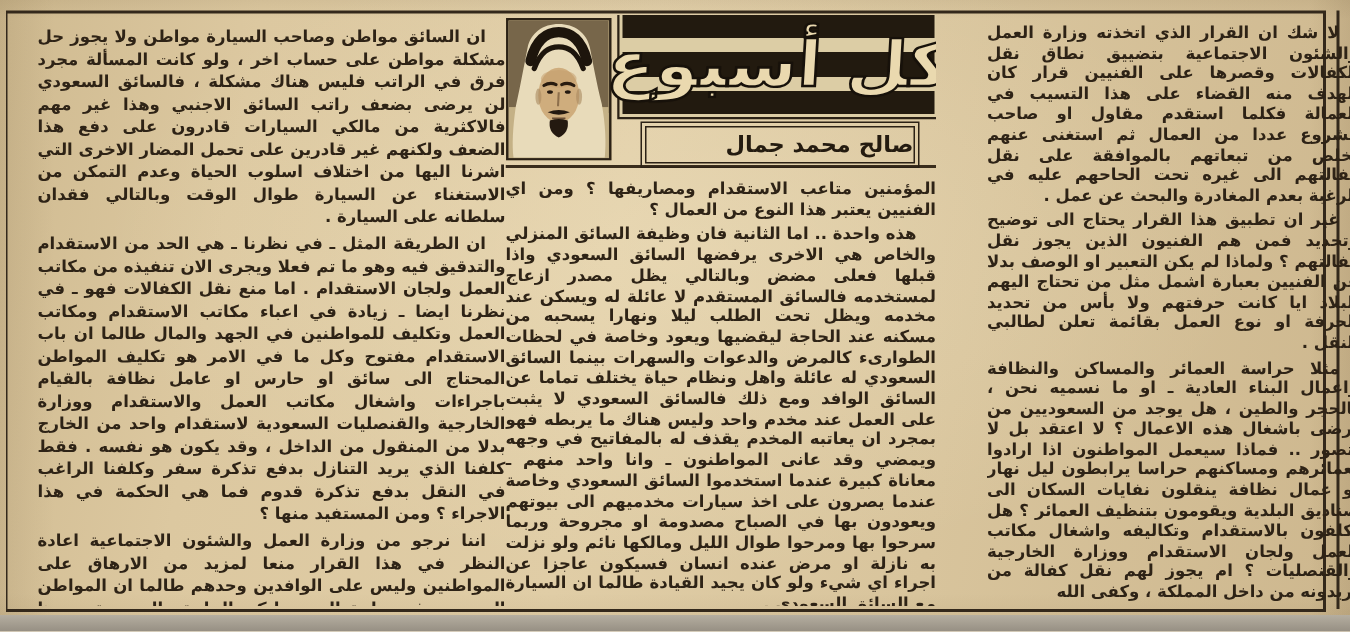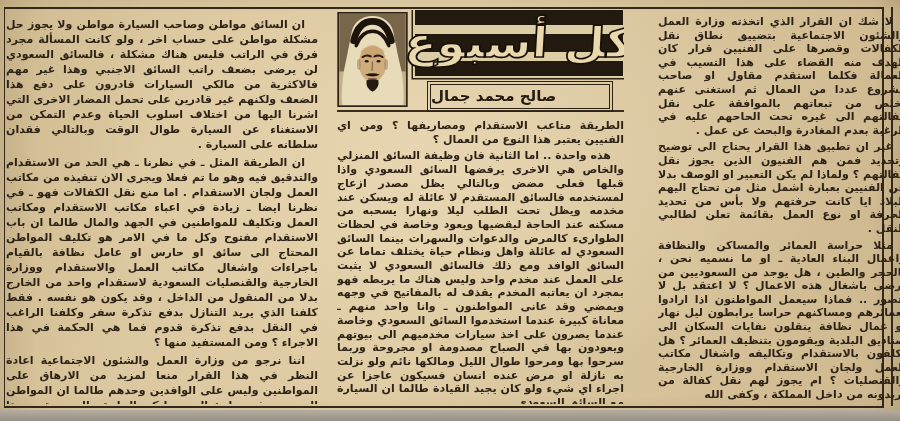--- a/index.html
+++ b/index.html
@@ -19,41 +19,41 @@
   .frame{position:absolute;left:4px;top:7px;width:877px;height:397px;
     border:2px solid #33281b;border-left-width:1.5px;}
   .right-rule{position:absolute;left:891px;top:7px;width:2px;height:399px;background:#33281b;}
 
   .col{position:absolute;direction:rtl;text-align:justify;color:#2e2316;
     font-weight:700;overflow:hidden;}
   .col p{margin:0 0 3px 0;text-indent:13px;}
   .col p.no-indent{text-indent:0;}
   .col-right{left:658px;top:15px;width:248px;height:388px;font-size:11px;line-height:13.6px;}
   .col-middle{left:337px;top:10px;width:287px;height:394px;font-size:11px;line-height:13.7px;}
-  .col-left{left:6px;top:17px;width:312px;height:387px;font-size:11px;line-height:15px;}
+  .col-left{left:25px;top:17px;width:312px;height:387px;font-size:11px;line-height:15px;}
 
   
   .header{position:relative;height:100px;margin-bottom:7px;border-bottom:2px solid #3a2d1c;direction:ltr;}
   .photo{position:absolute;left:0;top:2px;width:71px;height:95px;display:block;}
   .banner{position:absolute;left:78px;top:0;width:208px;height:66px;
     background:linear-gradient(180deg,
       #221a0f 0%,#221a0f 23%,
       #dccda5 23%,#dccda5 37%,
       #221a0f 37%,#221a0f 63%,
       #dccda5 63%,#dccda5 77%,
       #221a0f 77%,#221a0f 100%);
     box-shadow:0 0 0 2px #dccda5, 0 0 0 3.5px #2b2115;
     display:flex;align-items:center;justify-content:center;}
   .banner-title{font-size:42px;font-weight:700;color:#ead9af;
     -webkit-text-stroke:1.6px #17110a;
     text-shadow:0 0 1px #17110a;
     transform:scaleX(1.12) skewX(-3deg);white-space:nowrap;direction:rtl;}
   .byline-box{position:absolute;left:93px;top:74px;width:178px;height:23px;
     border:1.5px solid #2b2115;outline:1.2px solid #2b2115;outline-offset:2px;
-    display:flex;align-items:center;justify-content:flex-end;direction:rtl;}
+    display:flex;align-items:center;justify-content:flex-start;direction:rtl;}
   .byline{font-size:15px;font-weight:700;color:#241b10;letter-spacing:0;}
 </style>
 </head>
 <body>
 
 <div class="vignette"></div>
 <div class="frame"></div>
 <div class="right-rule"></div>
 <div class="bottom-strip"></div>
 
@@ -86,21 +86,21 @@
       <ellipse cx="49.2" cy="53" rx="2" ry="5.5" fill="#a8895f" opacity="0.6"></ellipse>
       <rect x="0.8" y="0.8" width="69.4" height="94.4" fill="none" stroke="#2b2115" stroke-width="1.6"></rect>
     </svg>
     <div class="banner">
       <div class="banner-title">كل أسبوع</div>
     </div>
     <div class="byline-box">
       <span class="byline">صالح محمد جمال</span>
     </div>
   </div>
-  <p class="no-indent">الطريقة متاعب الاستقدام ومصاريفها ؟ ومن اي الفنيين يعتبر هذا النوع من العمال ؟</p>
+  <p class="no-indent">المؤمنين متاعب الاستقدام ومصاريفها ؟ ومن اي الفنيين يعتبر هذا النوع من العمال ؟</p>
   <p>هذه واحدة .. اما الثانية فان وظيفة السائق المنزلي والخاص هي الاخرى يرفضها السائق السعودي واذا قبلها فعلى مضض وبالتالي يظل مصدر ازعاج لمستخدمه فالسائق المستقدم لا عائلة له ويسكن عند مخدمه ويظل تحت الطلب ليلا ونهارا يسحبه من مسكنه عند الحاجة ليقضيها ويعود وخاصة في لحظات الطوارىء كالمرض والدعوات والسهرات بينما السائق السعودي له عائلة واهل ونظام حياة يختلف تماما عن السائق الوافد ومع ذلك فالسائق السعودي لا يثبت على العمل عند مخدم واحد وليس هناك ما يربطه فهو بمجرد ان يعاتبه المخدم يقذف له بالمفاتيح في وجهه ويمضي وقد عانى المواطنون ـ وانا واحد منهم ـ معاناة كبيرة عندما استخدموا السائق السعودي وخاصة عندما يصرون على اخذ سيارات مخدميهم الى بيوتهم ويعودون بها في الصباح مصدومة او مجروحة وربما سرحوا بها ومرحوا طوال الليل ومالكها نائم ولو نزلت به نازلة او مرض عنده انسان فسيكون عاجزا عن اجراء اي شيء ولو كان يجيد القيادة طالما ان السيارة مع السائق السعودي .</p>
 </div>
 
 <div class="col col-left">
   <p>ان السائق مواطن وصاحب السيارة مواطن ولا يجوز حل مشكلة مواطن على حساب اخر ، ولو كانت المسألة مجرد فرق في الراتب فليس هناك مشكلة ، فالسائق السعودي لن يرضى بضعف راتب السائق الاجنبي وهذا غير مهم فالاكثرية من مالكي السيارات قادرون على دفع هذا الضعف ولكنهم غير قادرين على تحمل المضار الاخرى التي اشرنا اليها من اختلاف اسلوب الحياة وعدم التمكن من الاستغناء عن السيارة طوال الوقت وبالتالي فقدان سلطانه على السيارة .</p>
   <p>ان الطريقة المثل ـ في نظرنا ـ هي الحد من الاستقدام والتدقيق فيه وهو ما تم فعلا ويجرى الان تنفيذه من مكاتب العمل ولجان الاستقدام . اما منع نقل الكفالات فهو ـ في نظرنا ايضا ـ زيادة في اعباء مكاتب الاستقدام ومكاتب العمل وتكليف للمواطنين في الجهد والمال طالما ان باب الاستقدام مفتوح وكل ما في الامر هو تكليف المواطن المحتاج الى سائق او حارس او عامل نظافة بالقيام باجراءات واشغال مكاتب العمل والاستقدام ووزارة الخارجية والقنصليات السعودية لاستقدام واحد من الخارج بدلا من المنقول من الداخل ، وقد يكون هو نفسه . فقط كلفنا الذي يريد التنازل بدفع تذكرة سفر وكلفنا الراغب في النقل بدفع تذكرة قدوم فما هي الحكمة في هذا الاجراء ؟ ومن المستفيد منها ؟</p>
   <p>اننا نرجو من وزارة العمل والشئون الاجتماعية اعادة النظر في هذا القرار منعا لمزيد من الارهاق على المواطنين وليس على الوافدين وحدهم طالما ان المواطن السعودي في حاجة اليهم ولتكن الحاجة والضرورة وحدها هي المعيار لكل تنظيم جديد .. والله الملهم للصواب .</p>
 </div>
 
 </body></html>

